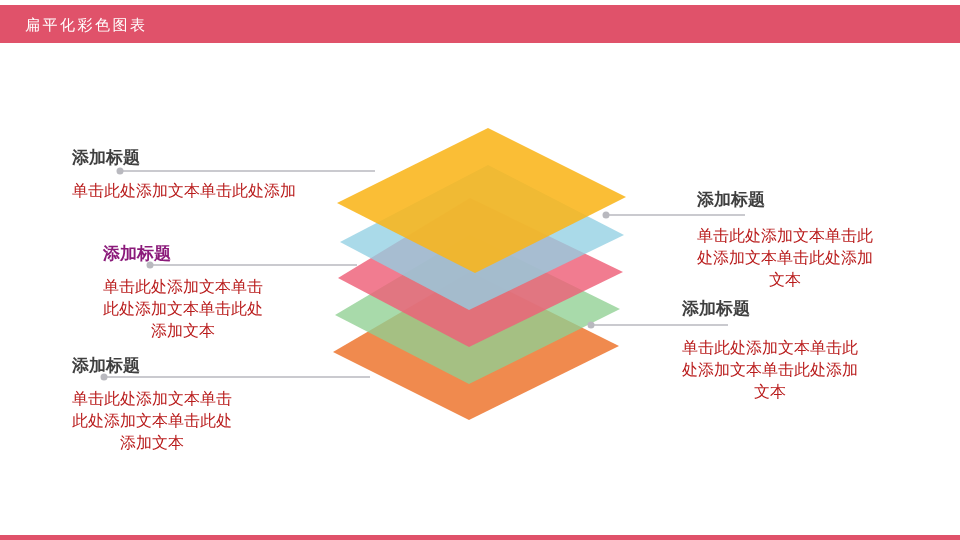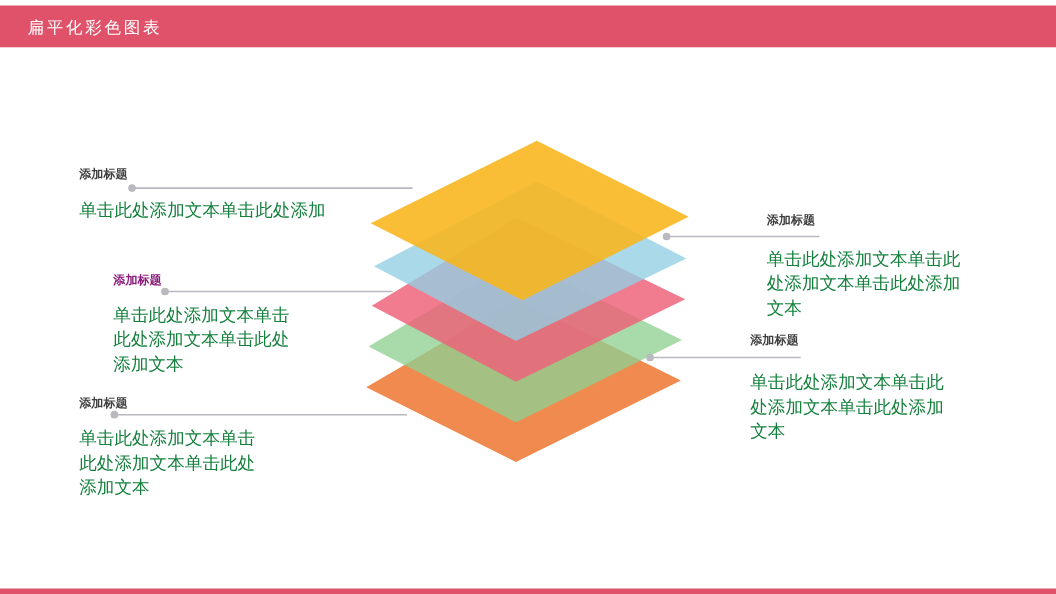--- a/index.html
+++ b/index.html
@@ -17,27 +17,27 @@
       position: absolute; left: 25px; top: 11px;
       color: #fff; font-size: 15px; letter-spacing: 2.5px; line-height: 18px;
     }
     .footer-bar {
       position: absolute; left: 0; top: 535px; width: 960px; height: 5px;
       background: #e0526a;
     }
     .diagram { position: absolute; left: 0; top: 0; width: 960px; height: 540px; }
     .callout-title {
       position: absolute;
-      font-family: Liberation Sans, sans-serif;
-      font-weight: bold; font-size: 11px; line-height: 20px;
+      font-family: Liberation Mono, monospace;
+      font-weight: bold; font-size: 17px; line-height: 20px;
       color: #3f3f3f; white-space: nowrap;
     }
     .callout-body {
       position: absolute;
-      font-size: 16px; line-height: 22px; color: #15803d;
+      font-size: 16px; line-height: 22px; color: #b91c1c; text-align: center;
     }
     .callout-body span { display: block; white-space: nowrap; }
   </style>
 </head>
 <body>
 
 <div class="slide">
 
   <div class="header-bar">
     <div class="header-title">扁平化彩色图表</div>

